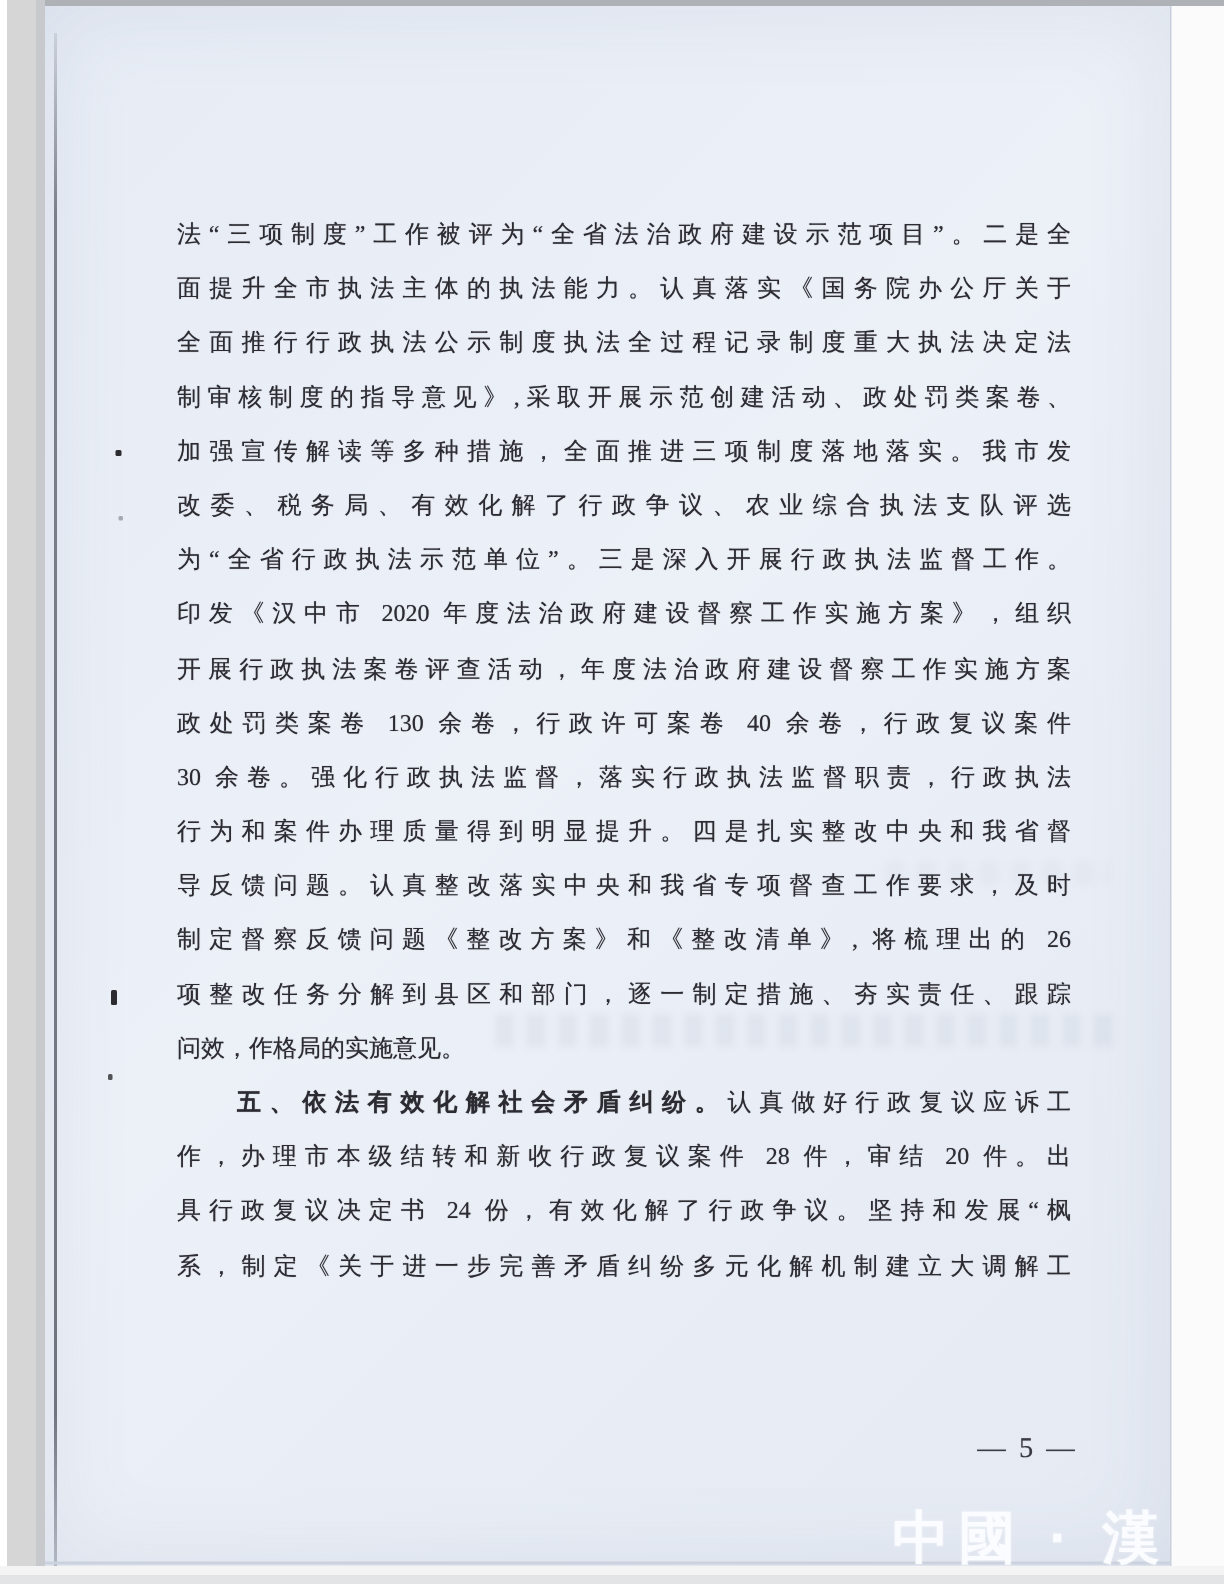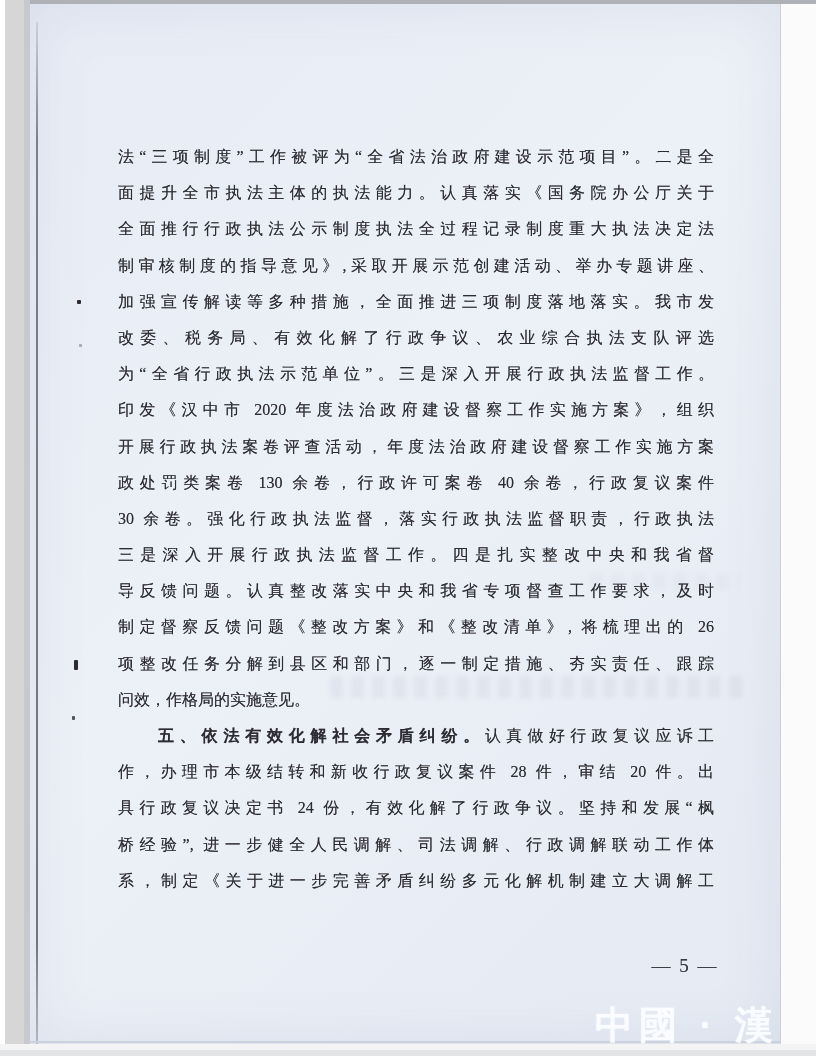--- a/index.html
+++ b/index.html
@@ -77,37 +77,36 @@
   <div class="paper-left-edge"></div>
   <div class="paper-bottom-edge"></div>
 
   <div class="show-through"></div>
   <div class="show-through b"></div>
 
   <div class="textblock">
       <div class="line"><span class="t">法“三项制度”工作被评为“全省法治政府建设示范项目”。二是全</span></div>
       <div class="line"><span class="t">面提升全市执法主体的执法能力。认真落实《国务院办公厅关于</span></div>
       <div class="line"><span class="t">全面推行行政执法公示制度执法全过程记录制度重大执法决定法</span></div>
-      <div class="line"><span class="t">制审核制度的指导意见》,采取开展示范创建活动、举办专题讲座、</span></div>
+      <div class="line"><span class="t">制审核制度的指导意见》,采取开展示范创建活动、政处罚类案卷、</span></div>
       <div class="line"><span class="t">加强宣传解读等多种措施，全面推进三项制度落地落实。我市发</span></div>
       <div class="line"><span class="t">改委、税务局、有效化解了行政争议、农业综合执法支队评选</span></div>
       <div class="line"><span class="t">为“全省行政执法示范单位”。三是深入开展行政执法监督工作。</span></div>
       <div class="line"><span class="t">印发《汉中市 2020 年度法治政府建设督察工作实施方案》，组织</span></div>
       <div class="line"><span class="t">开展行政执法案卷评查活动，年度法治政府建设督察工作实施方案</span></div>
       <div class="line"><span class="t">政处罚类案卷 130 余卷，行政许可案卷 40 余卷，行政复议案件</span></div>
       <div class="line"><span class="t">30 余卷。强化行政执法监督，落实行政执法监督职责，行政执法</span></div>
-      <div class="line"><span class="t">三是深入开展行政执法监督工作。四是扎实整改中央和我省督</span></div>
+      <div class="line"><span class="t">行为和案件办理质量得到明显提升。四是扎实整改中央和我省督</span></div>
       <div class="line"><span class="t">导反馈问题。认真整改落实中央和我省专项督查工作要求，及时</span></div>
       <div class="line"><span class="t">制定督察反馈问题《整改方案》和《整改清单》, 将梳理出的 26</span></div>
       <div class="line"><span class="t">项整改任务分解到县区和部门，逐一制定措施、夯实责任、跟踪</span></div>
       <div class="line short"><span class="t">问效，作格局的实施意见。</span></div>
       <div class="line indent"><span class="lead">五、依法有效化解社会矛盾纠纷。</span><span class="t">认真做好行政复议应诉工</span></div>
       <div class="line"><span class="t">作，办理市本级结转和新收行政复议案件 28 件，审结 20 件。出</span></div>
       <div class="line"><span class="t">具行政复议决定书 24 份，有效化解了行政争议。坚持和发展“枫</span></div>
-      <div class="line"><span class="t">桥经验”, 进一步健全人民调解、司法调解、行政调解联动工作体</span></div>
       <div class="line"><span class="t">系，制定《关于进一步完善矛盾纠纷多元化解机制建立大调解工</span></div>
     </div>
 
   <div class="page-number">— 5 —</div>
   <div class="watermark">中國 · 漢中</div>
 </div>
 
 <div class="speck s1"></div>
 <div class="speck s2"></div>
 <div class="speck s3"></div>

